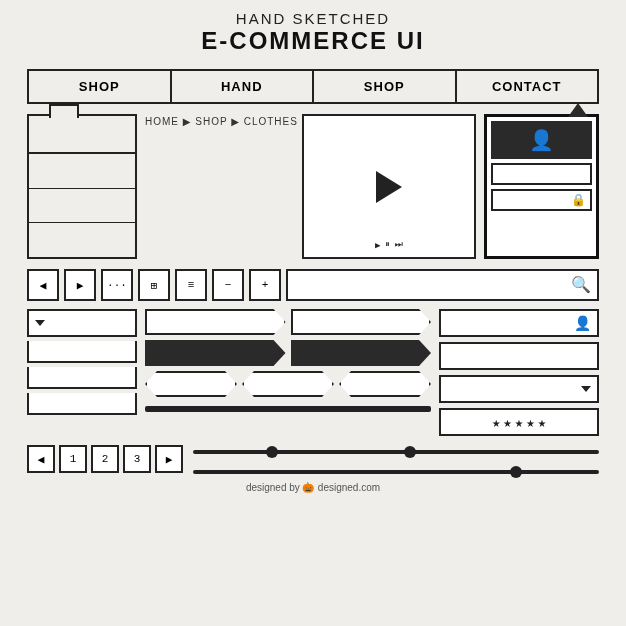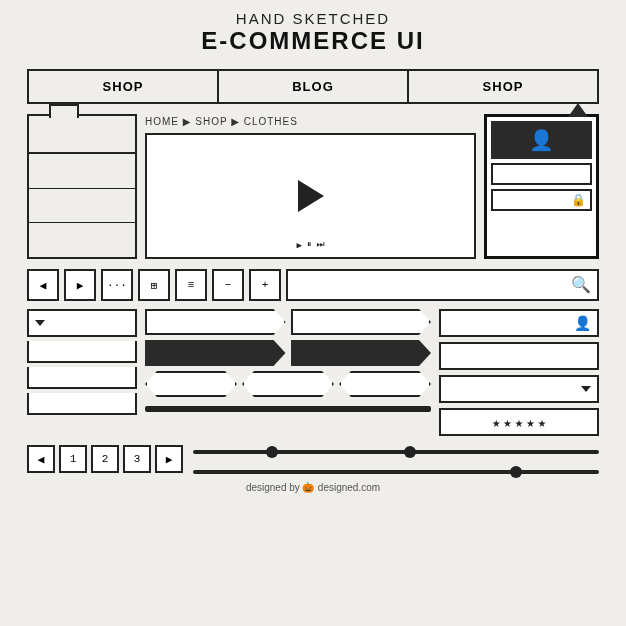--- a/index.html
+++ b/index.html
@@ -101,21 +101,21 @@
     .sidebar-row {
       flex: 1;
       border-bottom: 1.5px solid #222;
     }
     .sidebar-row:last-child { border-bottom: none; }
 
     
     .center-content {
       flex: 1;
       display: flex;
-      flex-direction: column;
+      flex-direction: row;
       gap: 4px;
     }
     .breadcrumb-bar {
       font-size: 10px;
       letter-spacing: 1px;
       color: #333;
       font-family: Arial, sans-serif;
       padding: 2px 0;
     }
     .video-player {
@@ -390,22 +390,23 @@
 
 <div class="page-wrapper">
 
   <div class="title-area">
     <div class="title-line1">HAND SKETCHED</div>
     <div class="title-line2">E-COMMERCE UI</div>
   </div>
 
   <div class="nav-bar">
     <div class="nav-item">SHOP</div>
-    <div class="nav-item">BLOG</div>
+    <div class="nav-item">HAND</div>
     <div class="nav-item">SHOP</div>
+    <div class="nav-item">CONTACT</div>
   </div>
 
   <div class="main-section">
 
     <div class="left-sidebar">
       <div class="sidebar-top">
         <div class="sidebar-tab"></div>
       </div>
       <div class="sidebar-rows">
         <div class="sidebar-row"></div>

